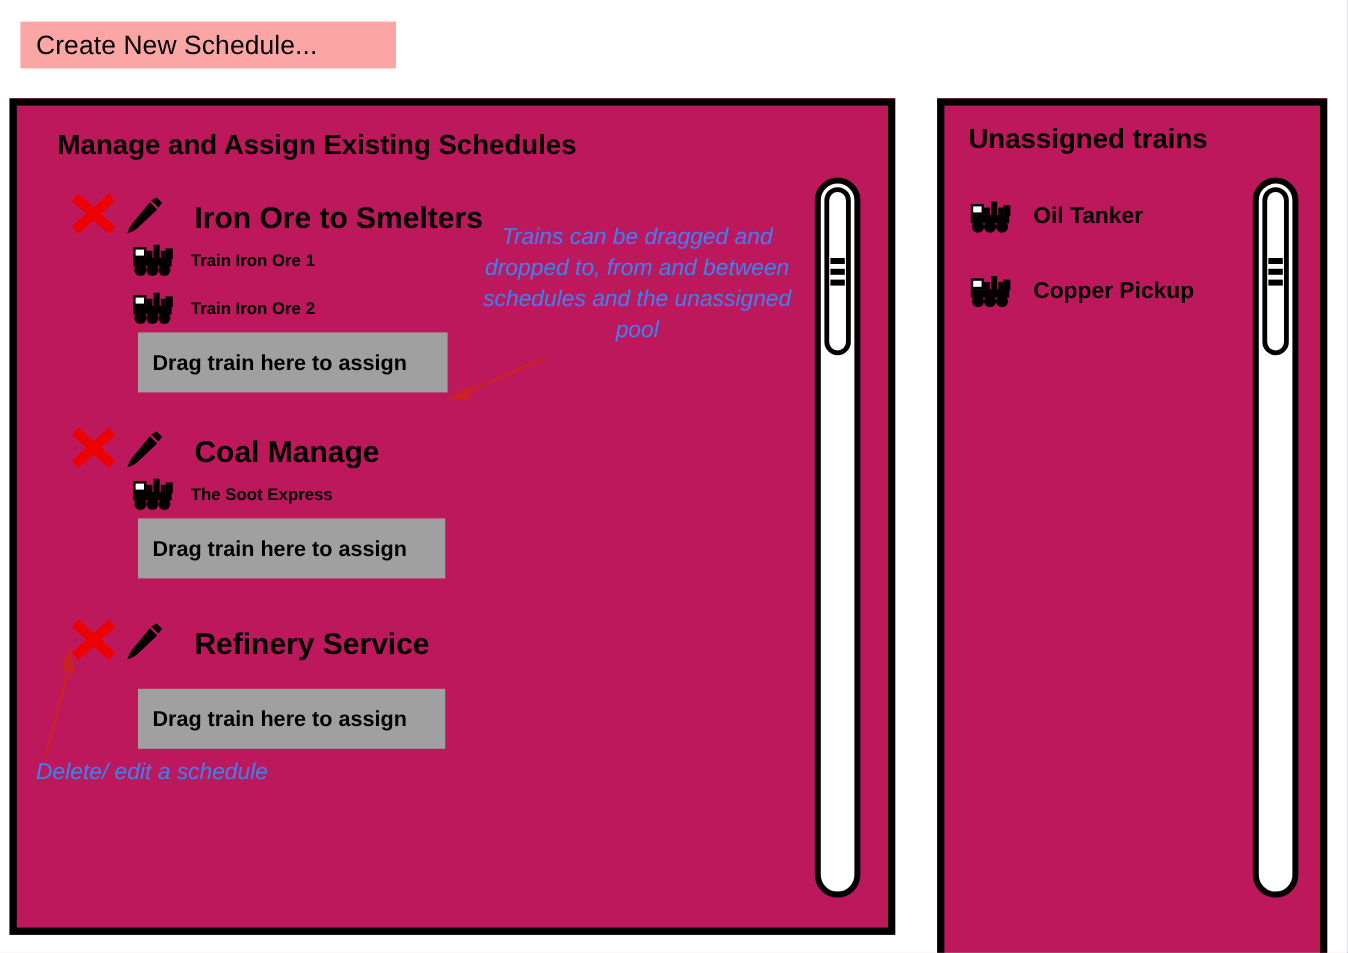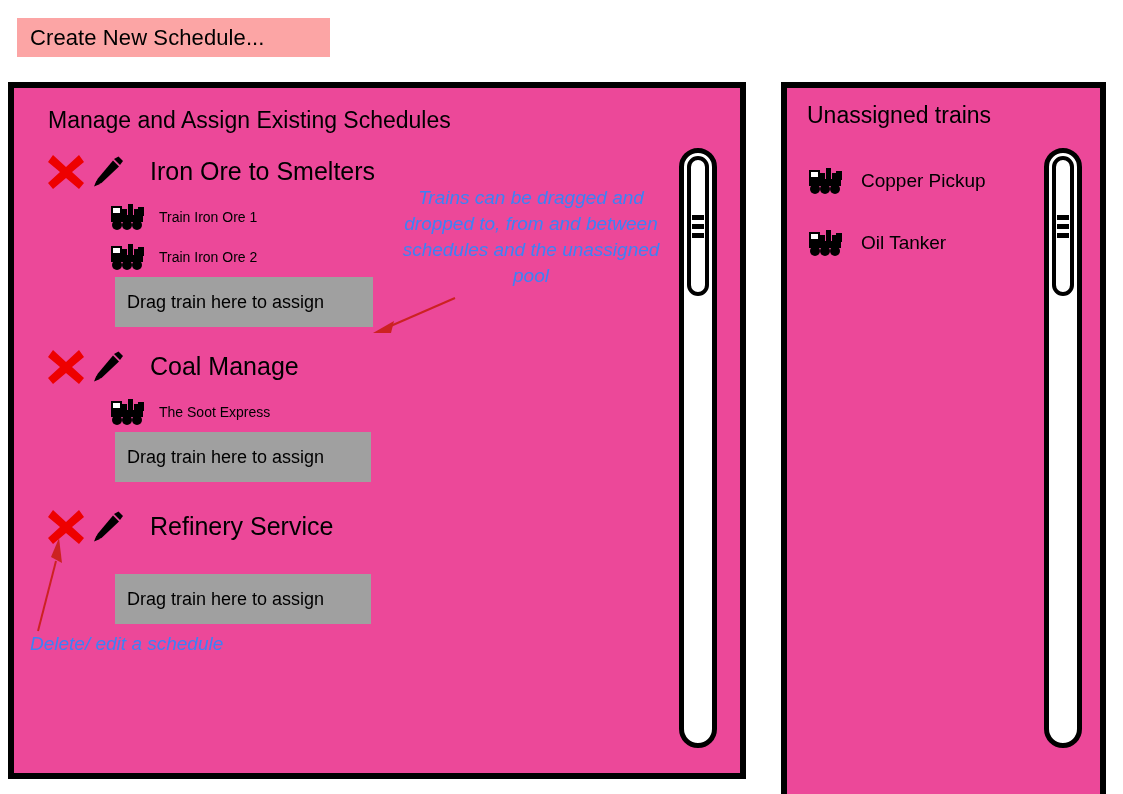--- a/index.html
+++ b/index.html
@@ -29,23 +29,24 @@
     box-sizing: border-box;
     padding-left: 13px;
     font-size: 22px;
     letter-spacing: 0.1px;
     cursor: pointer;
   }
 
   
   .panel {
     position: absolute;
-    background: #ec4899;
+    background: #be185d;
     border: 6px solid #000000;
     box-sizing: border-box;
+    font-weight: bold;
   }
   .panel-left {
     left: 8px;
     top: 82px;
     width: 738px;
     height: 697px;
   }
   .panel-right {
     left: 781px;
     top: 82px;
@@ -71,23 +72,23 @@
   .schedule-list {
     position: absolute;
     left: 0;
     top: 57px;
     width: 660px;
   }
   .schedule-block { position: relative; }
 
   .schedule-header {
     display: flex;
-    align-items: center;
+    align-items: flex-end;
     height: 52px;
-    padding-left: 32px;
+    padding-left: 44px;
   }
   .icon-x {
     width: 40px;
     height: 40px;
     flex: 0 0 auto;
     display: block;
     cursor: pointer;
   }
   .icon-pencil {
     width: 36px;
@@ -355,37 +356,37 @@
           <rect x="4" y="5" width="7" height="5" fill="#ffffff"></rect>
           <rect x="13" y="6" width="5" height="6" fill="#000000"></rect>
           <rect x="19" y="1" width="5" height="11" fill="#000000"></rect>
           <rect x="25" y="6" width="4" height="6" fill="#000000"></rect>
           <rect x="2" y="12" width="32" height="7" fill="#000000"></rect>
           <rect x="29" y="4" width="6" height="9" fill="#000000"></rect>
           <circle cx="8" cy="22" r="5" fill="#000000"></circle>
           <circle cx="18" cy="22" r="5" fill="#000000"></circle>
           <circle cx="28" cy="22" r="5" fill="#000000"></circle>
         </svg>
-        <span class="train-name">Copper Pickup</span>
+        <span class="train-name">Oil Tanker</span>
       </div>
 
       <div class="unassigned-row">
         <svg class="icon-train" viewBox="0 0 38 28">
           <rect x="2" y="3" width="11" height="9" fill="#000000"></rect>
           <rect x="4" y="5" width="7" height="5" fill="#ffffff"></rect>
           <rect x="13" y="6" width="5" height="6" fill="#000000"></rect>
           <rect x="19" y="1" width="5" height="11" fill="#000000"></rect>
           <rect x="25" y="6" width="4" height="6" fill="#000000"></rect>
           <rect x="2" y="12" width="32" height="7" fill="#000000"></rect>
           <rect x="29" y="4" width="6" height="9" fill="#000000"></rect>
           <circle cx="8" cy="22" r="5" fill="#000000"></circle>
           <circle cx="18" cy="22" r="5" fill="#000000"></circle>
           <circle cx="28" cy="22" r="5" fill="#000000"></circle>
         </svg>
-        <span class="train-name">Oil Tanker</span>
+        <span class="train-name">Copper Pickup</span>
       </div>
     </div>
 
     <div class="scrollbar">
       <div class="scroll-thumb">
         <div class="grip-line"></div>
         <div class="grip-line"></div>
         <div class="grip-line"></div>
       </div>
     </div>

